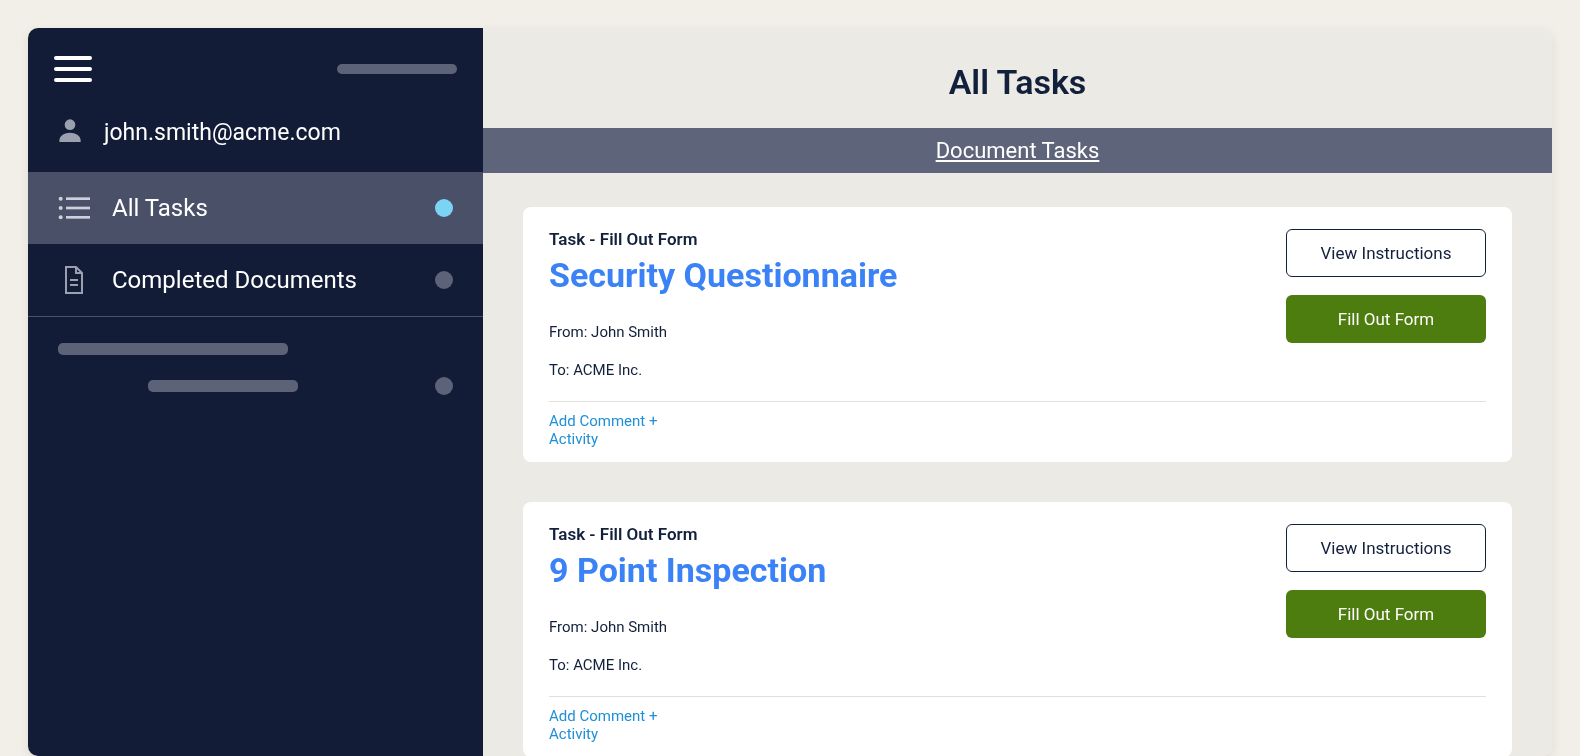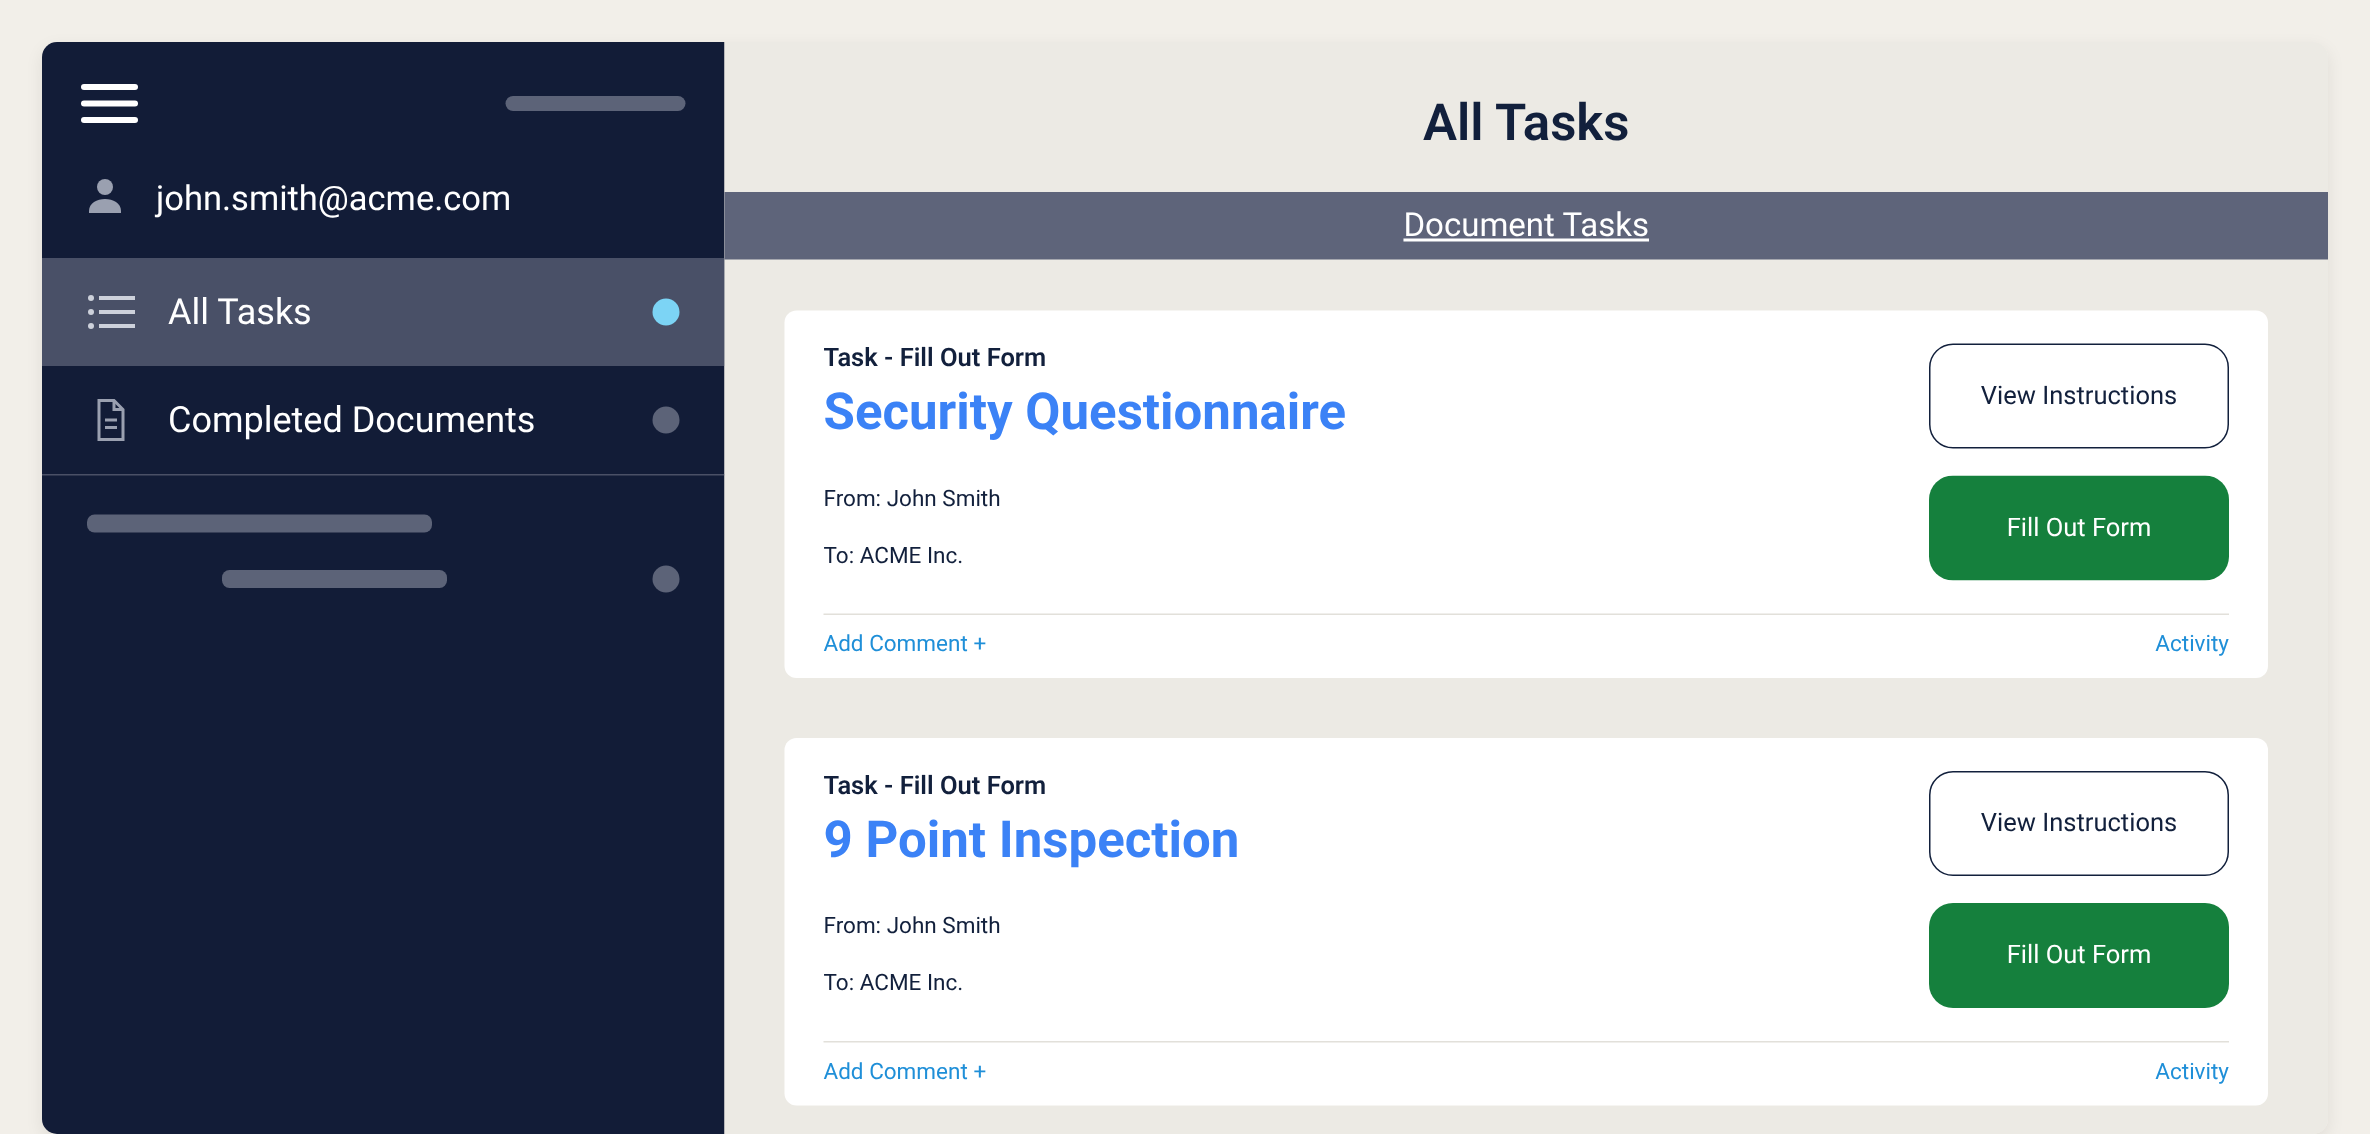--- a/index.html
+++ b/index.html
@@ -29,25 +29,25 @@
   .page-title { text-align:center; font-size: 34px; font-weight: 600; color: #12203c; padding: 34px 0 26px 0; }
   .subheader { background: #5e647a; color: #fff; text-align:center; font-size: 22px; padding: 10px 0; text-decoration: underline; }
   .cards { padding: 34px 40px; display:flex; flex-direction:column; gap: 40px; }
   .card { background: #fff; border-radius: 8px; padding: 22px 26px 14px 26px; display:flex; flex-direction:column; }
   .card-body { display:flex; justify-content:space-between; }
   .card-left { display:flex; flex-direction:column; gap: 4px; }
   .task-type { font-size: 17px; font-weight: 600; color: #12203c; }
   .task-title { font-size: 34px; font-weight: 700; color: #3b82f6; margin-top: 2px; margin-bottom: 8px; text-align: right; }
   .meta-line { font-size: 15px; color: #12203c; margin-top: 16px; }
   .card-actions { display:flex; flex-direction:column; gap: 18px; align-items:flex-end; }
-  .btn { width: 200px; text-align:center; padding: 24px 0; border-radius: 16px; font-size: 17px; cursor:pointer; border: 1.5px solid transparent; }
+  .btn { width: 200px; text-align:center; padding: 13px 0; border-radius: 6px; font-size: 17px; cursor:pointer; border: 1.5px solid transparent; }
   .btn-outline { border-color: #12203c; color: #12203c; background: #fff; }
-  .btn-primary { background: #15803d; color: #fff; }
+  .btn-primary { background: #4d7c0f; color: #fff; }
   .card-divider { height: 1px; background: #e2e0da; margin-top: 22px; }
-  .card-footer { display:flex; justify-content:space-between; padding-top: 10px; }
+  .card-footer { display:flex; justify-content:flex-end; padding-top: 10px; flex-direction: column; }
   .footer-link { font-size: 15px; color: #1f8fd8; cursor:pointer; }
 </style>
 </head>
 <body>
 
 <div class="app-frame">
 
   <div class="sidebar">
     <div class="sidebar-top">
       <div class="hamburger">

